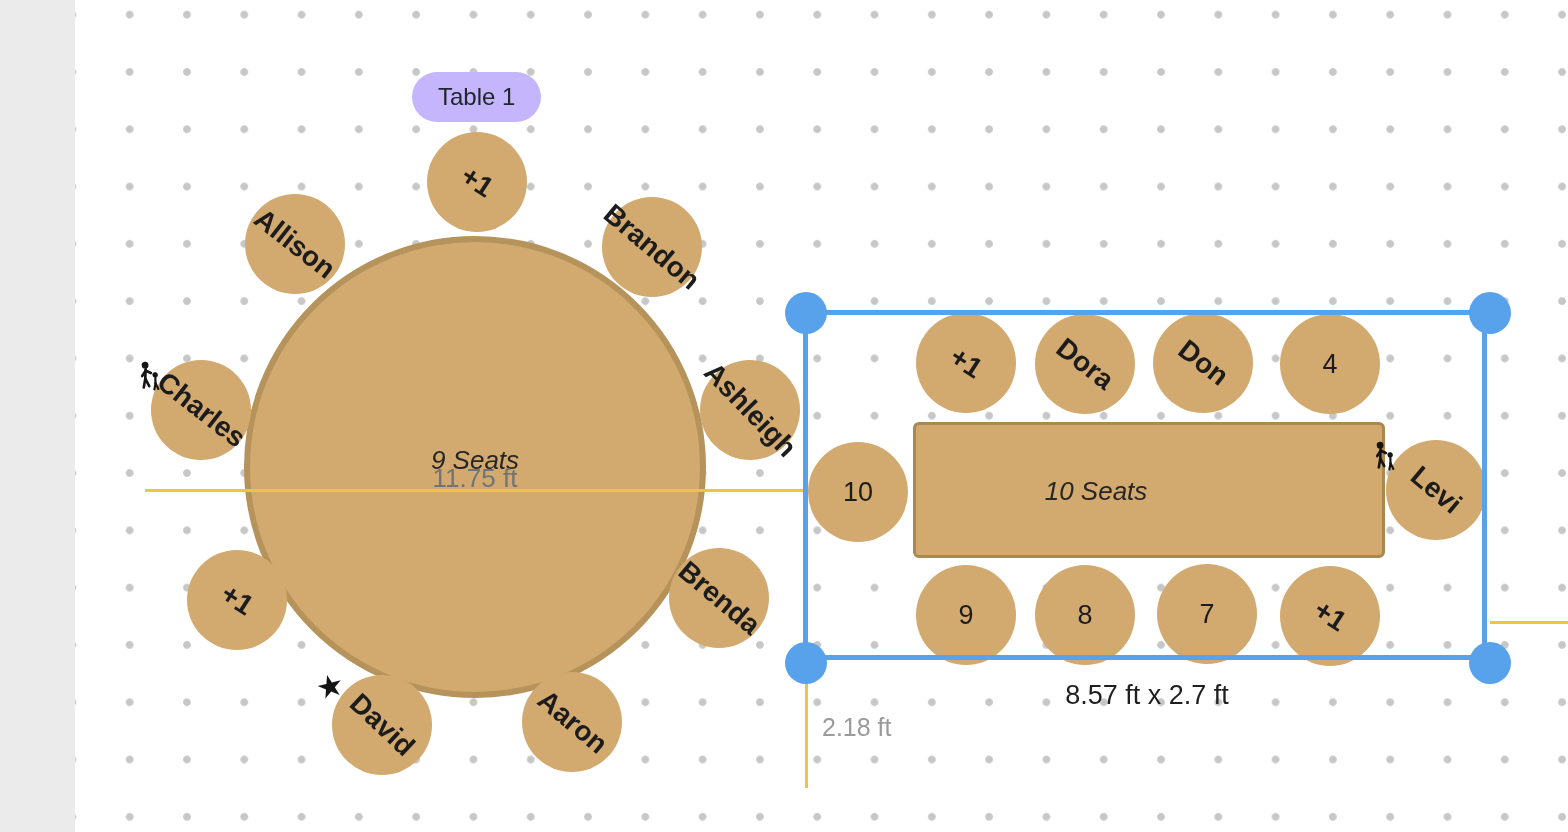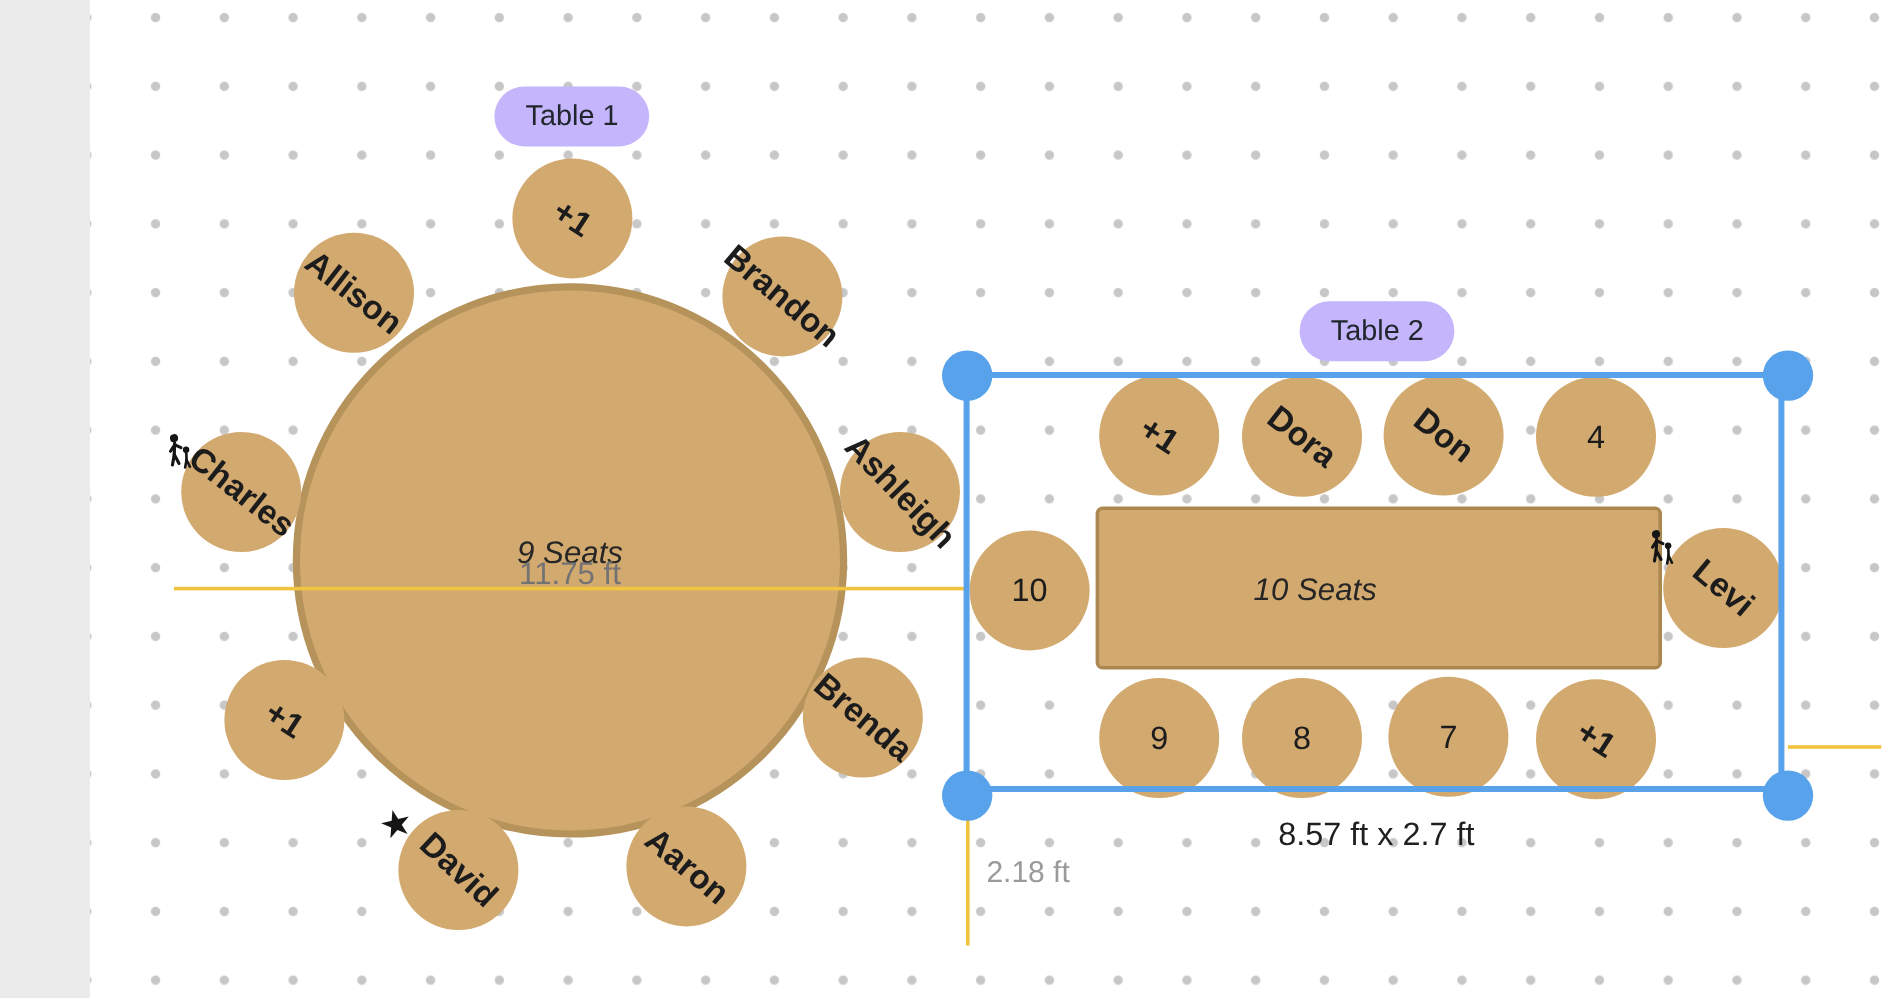--- a/index.html
+++ b/index.html
@@ -189,23 +189,20 @@
       <div class="seat" style="left: 916px; top: 565px;">
         <span class="seat-label">9</span>
       </div>
       <div class="seat" style="left: 808px; top: 442px; justify-content: center;">
         <span class="seat-label">10</span>
       </div>
     </div>
   <div class="center-label" id="t2-center">
     <div class="seats-count">10 Seats</div>
   </div>
-  <div class="pill" id="t2-pill">
-    <span>Table 2</span>
-  </div>
 
   <div class="selection-box"></div>
   <div class="handle" id="handle-tl"></div>
   <div class="handle" id="handle-tr"></div>
   <div class="handle" id="handle-bl"></div>
   <div class="handle" id="handle-br"></div>
 
   <div class="dims-text" id="t2-dims">8.57 ft x 2.7 ft</div>
   <div class="gap-text" id="gap-label">2.18 ft</div>
 </div>

